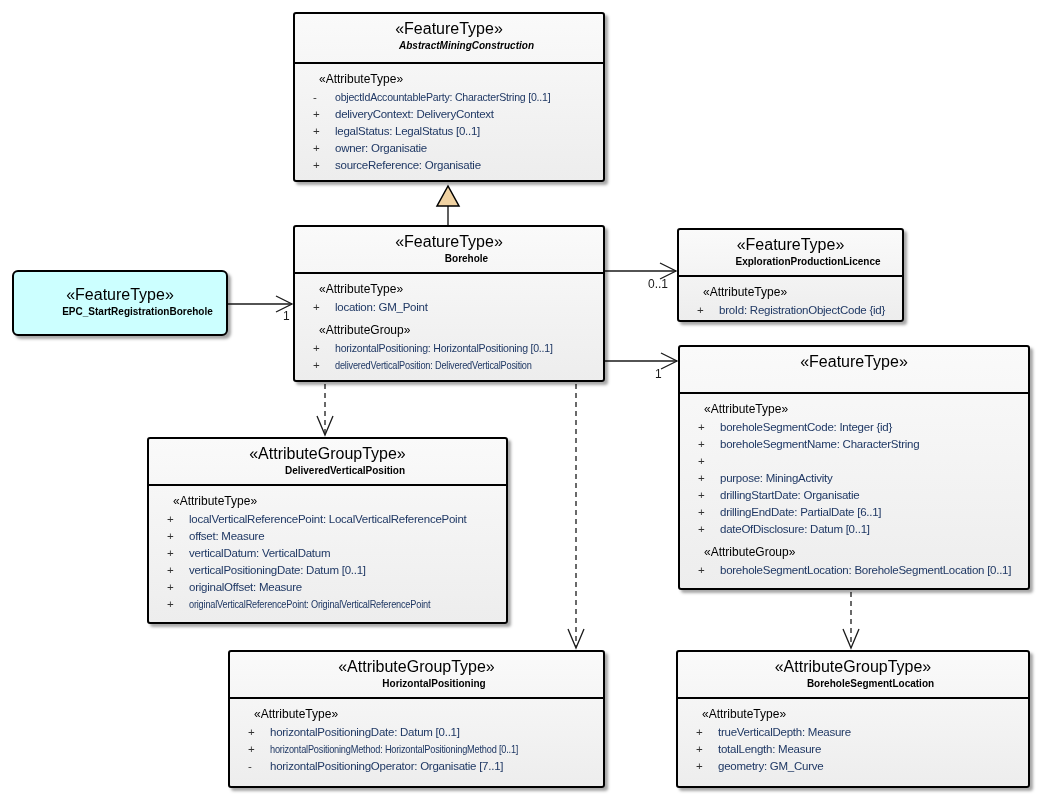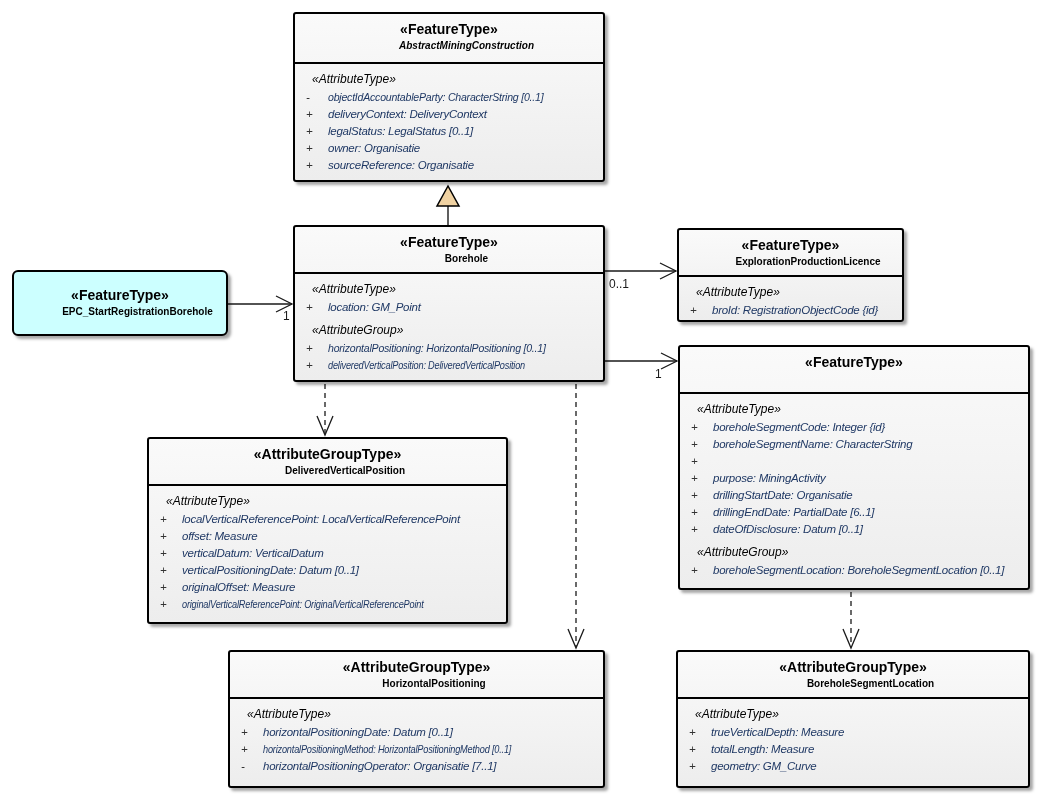--- a/index.html
+++ b/index.html
@@ -19,24 +19,24 @@
     box-shadow:3px 3px 3px rgba(0,0,0,0.35);
     box-sizing:border-box;
   }
   .uml-header{
     text-align:center;
     padding-top:7px;
     border-bottom:2px solid #000;
     box-sizing:border-box;
   }
   .hdr-plain{border-bottom:none;}
-  .stereotype{font-size:14px;color:#000;line-height:16px;font-weight:bold;}
+  .stereotype{font-size:16px;color:#000;line-height:16px;}
   .class-name{font-size:10px;font-weight:bold;color:#000;line-height:17px;margin-left:35px;}
   .class-name.abstract{font-style:italic;}
-  .uml-body{padding:7px 4px 4px 4px;overflow:hidden;font-style:italic;}
+  .uml-body{padding:7px 4px 4px 11px;overflow:hidden;}
   .group-label{font-size:12px;color:#000;padding-left:13px;line-height:17px;margin-bottom:1px;}
   .group-label.gap{margin-top:6px;}
   .attr-row{display:flex;line-height:17px;white-space:nowrap;}
   .vis{width:22px;flex:0 0 22px;padding-left:7px;font-size:11.5px;color:#333;}
   .attr-text{font-size:11.5px;letter-spacing:-0.25px;color:#1f3864;}
   .squeeze{transform:scaleX(0.80);transform-origin:left center;}
   .squeeze-sm{transform:scaleX(0.92);transform-origin:left center;}
   .epc-box{
     background:#ccffff;
     border-radius:6px;
@@ -82,21 +82,21 @@
       <polyline points="568,629 576,648 584,629" fill="none" stroke="#1a1a1a" stroke-width="1.3"></polyline>
     </g>
 
     <g>
       <line x1="851" y1="592" x2="851" y2="646" stroke="#1a1a1a" stroke-width="1.3" stroke-dasharray="5,4"></line>
       <polyline points="843,629 851,648 859,629" fill="none" stroke="#1a1a1a" stroke-width="1.3"></polyline>
     </g>
   </svg>
 
   <div class="mult" style="left:283px;top:309px;">1</div>
-  <div class="mult" style="left:609px;top:277px;">0..1</div>
+  <div class="mult" style="left:648px;top:277px;">0..1</div>
   <div class="mult" style="left:655px;top:367px;">1</div>
 
   <div class="uml-class" style="left:293px;top:12px;width:312px;height:170px;">
     <div class="uml-header" style="height:50px;">
       <div class="stereotype">«FeatureType»</div>
       <div class="class-name abstract">AbstractMiningConstruction</div>
     </div>
     <div class="uml-body">
       <div class="group-label">«AttributeType»</div>
       <div class="attr-row">

